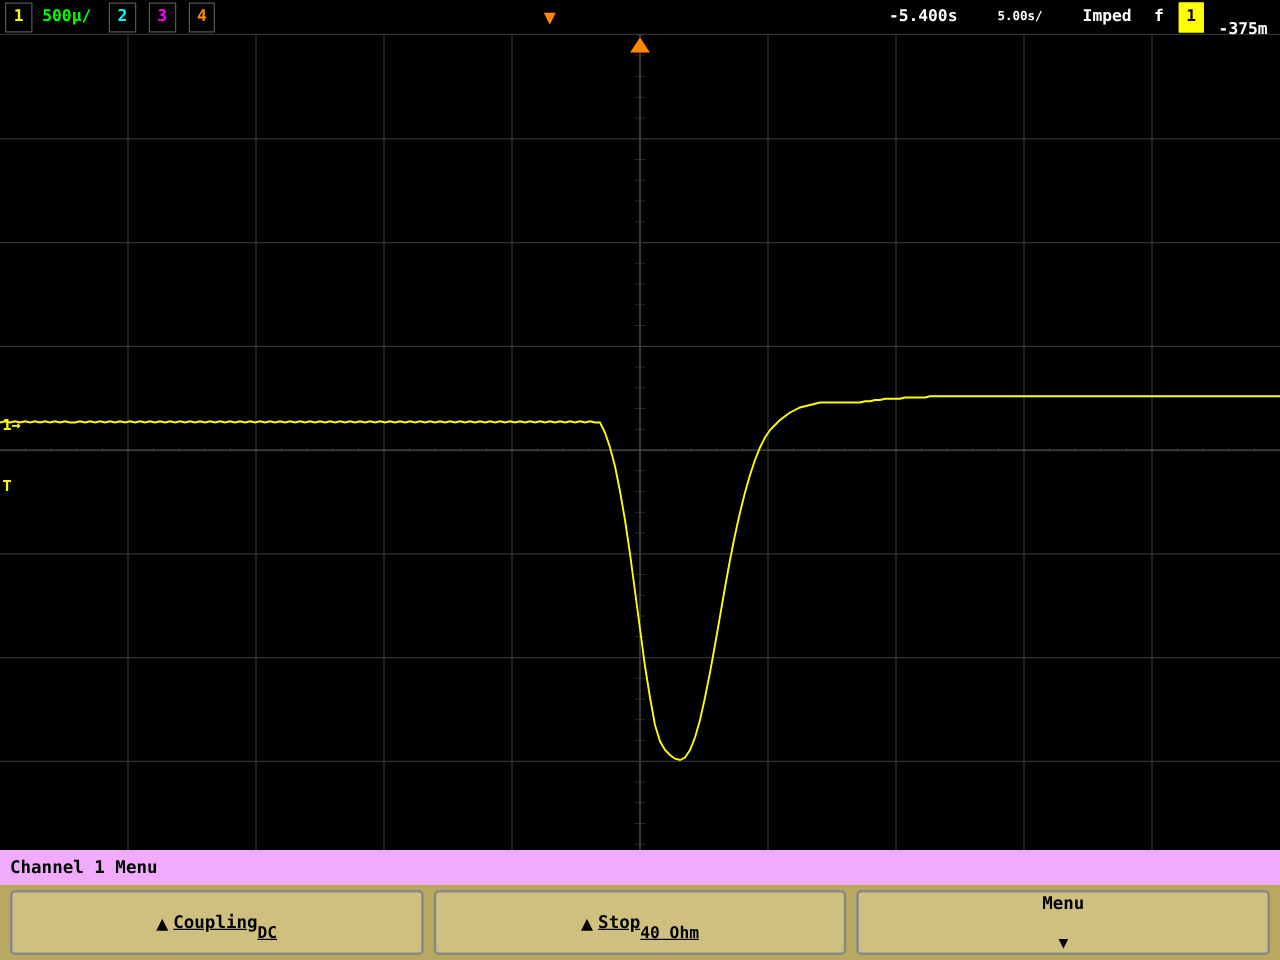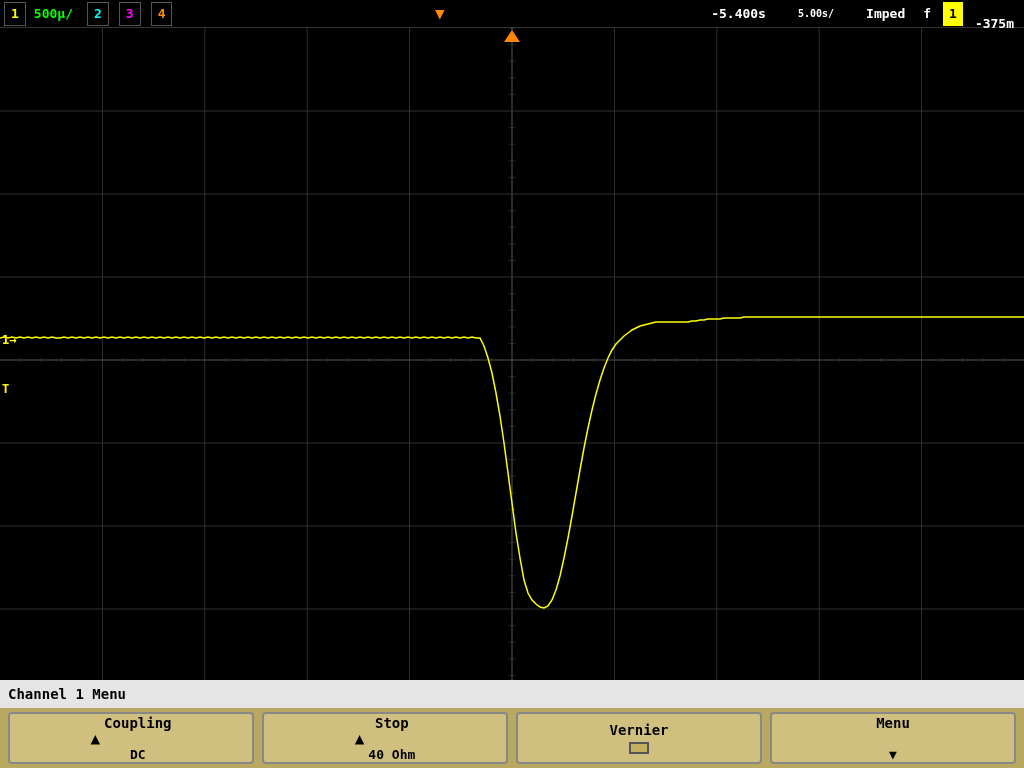--- a/index.html
+++ b/index.html
@@ -68,21 +68,21 @@
     
     #grid-svg {
       position: absolute;
       top: 0; left: 0;
       width: 100%;
       height: 100%;
     }
 
     
     #info-bar {
-      background: #e5e5e5;
+      background: #f0abfc;
       height: 28px;
       display: flex;
       align-items: center;
       padding: 0 8px;
       font-size: 14px;
       font-weight: bold;
       color: #000;
     }
 
     
@@ -119,22 +119,22 @@
       gap: 4px;
     }
 
     .btn-arrow {
       font-size: 16px;
       color: #000;
     }
 
     .btn-content {
       display: flex;
-      flex-direction: column;
-      align-items: center;
+      align-items: center;
+      text-decoration: underline;
     }
 
     .btn-label {
       font-size: 14px;
       font-weight: bold;
     }
 
     .btn-value {
       font-size: 13px;
       margin-top: 16px;
@@ -376,24 +376,20 @@
 
     <div class="menu-button with-arrow">
       <span class="btn-arrow">▲</span>
       <div class="btn-content">
         <span class="btn-label">Stop</span>
         <span class="btn-value">40 Ohm</span>
       </div>
     </div>
 
 
-    <div class="menu-button">
-      <span class="btn-label">Vernier</span>
-      <div class="btn-checkbox"></div>
-    </div>
 
 
     <div class="menu-button">
       <span class="btn-label">Menu</span>
       <span class="btn-value">▼</span>
     </div>
 
   </div>
 
 </div>

